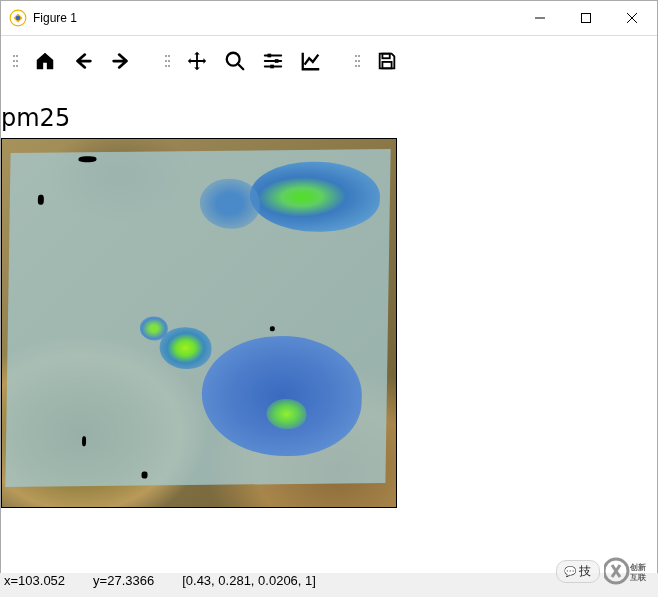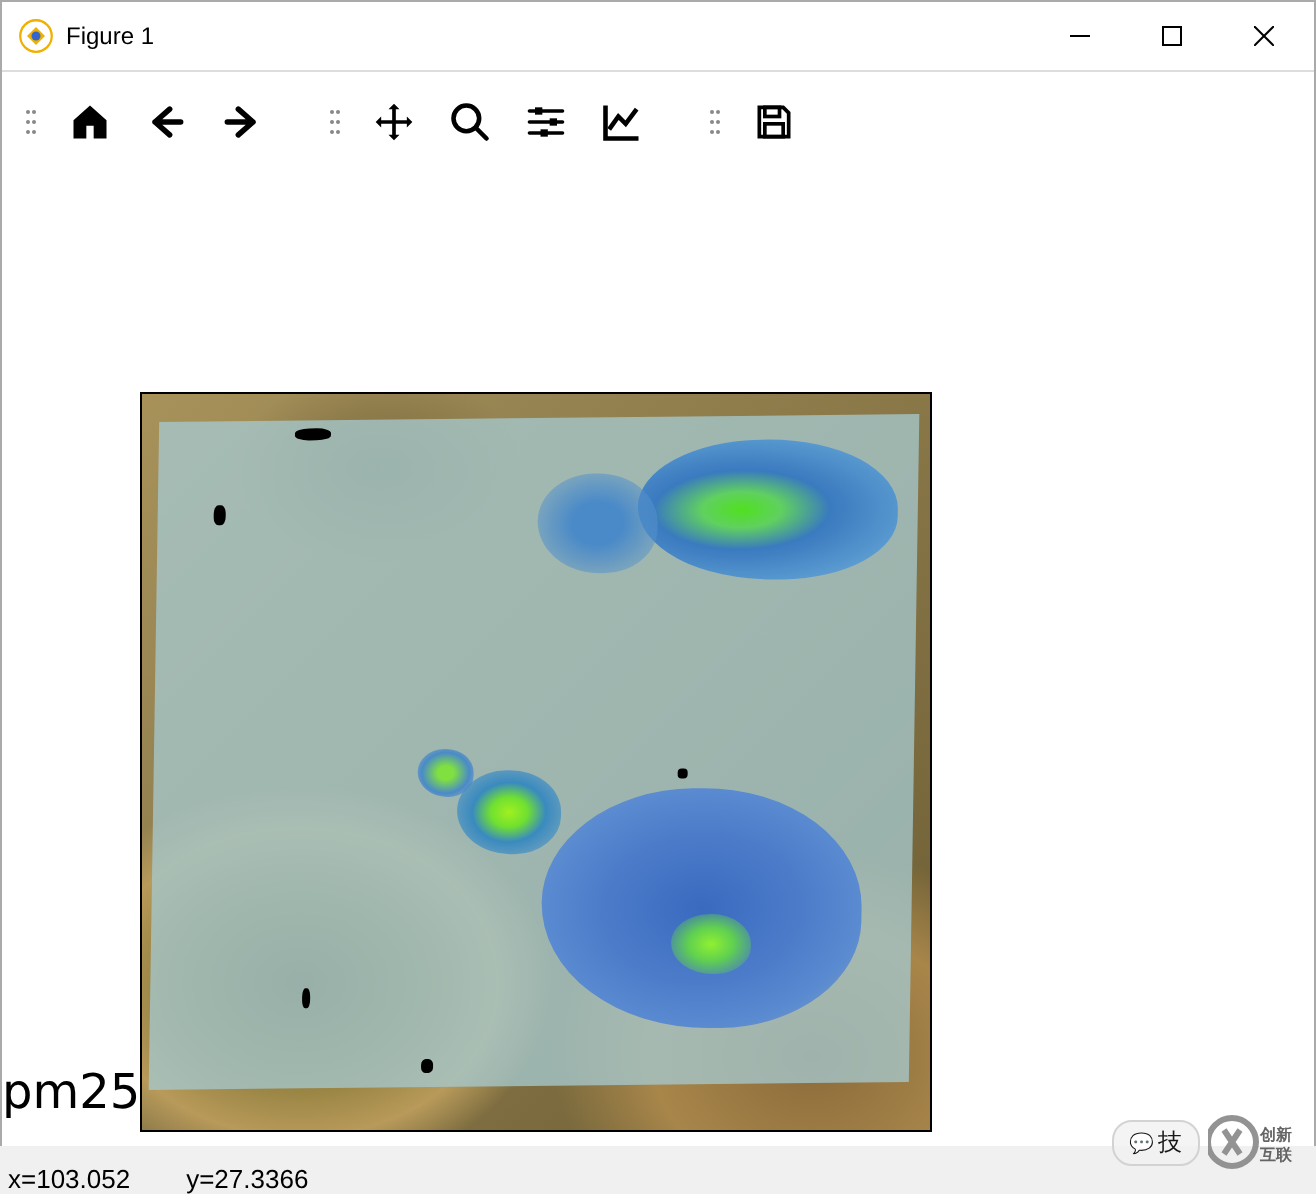--- a/index.html
+++ b/index.html
@@ -50,22 +50,22 @@
     .drag-handle {
       width: 8px; height: 30px;
       display: flex; flex-direction: column; justify-content: center; gap: 3px;
       margin: 0 4px;
     }
     .drag-handle span { width: 2px; height: 2px; background: #888; border-radius: 50%; box-shadow: 3px 0 0 #888; }
     .separator { width: 18px; }
     .figure-area {
       height: 480px;
       display: flex;
-      flex-direction: row;
-      align-items: flex-end;
+      flex-direction: column;
+      align-items: flex-start;
       padding-top: 18px;
       position: relative;
     }
     .chart-title {
       font-size: 24px;
       font-family: "DejaVu Sans", sans-serif;
       margin-bottom: 6px;
     }
     .plot {
       width: 396px; height: 370px;
@@ -124,21 +124,21 @@
     .tiny-black {
       position: absolute; background: #000; border-radius: 40%;
     }
     .status-bar {
       position: absolute;
       bottom: 0; left: 0; right: 0;
       height: 24px;
       background: #f0f0f0;
       font-size: 13px;
       display: flex;
-      align-items: flex-end;
+      align-items: flex-start;
       padding: 0 4px;
     }
     .status-seg { margin-right: 28px; }
     .watermark {
       position: absolute;
       right: 2px; bottom: 10px;
       display: flex; align-items: center;
       opacity: 0.9;
     }
     .wm-bubble {
@@ -280,20 +280,21 @@
       <div class="tiny-black" style="width:5px;height:5px;left:262px;top:176px;"></div>
       <div class="tiny-black" style="width:4px;height:10px;left:76px;top:284px;"></div>
       <div class="tiny-black" style="width:6px;height:7px;left:136px;top:320px;"></div>
     </div>
   </div>
 </div>
 
 <div class="status-bar">
   <span class="status-seg">x=103.052</span>
   <span class="status-seg">y=27.3366</span>
+  <span class="status-seg">[0.43, 0.281, 0.0206, 1]</span>
 </div>
 
 <div class="watermark">
   <div class="wm-bubble">
     <span style="font-size:10px;margin-right:2px;">💬</span><span>技</span>
   </div>
   <div class="wm-logo">
     <svg width="52" height="32" viewBox="0 0 52 32">
         <circle cx="12" cy="16" r="12" fill="none" stroke="#888" stroke-width="3"></circle>
         <path d="M8 10 L16 22 M16 10 L8 22" stroke="#888" stroke-width="3"></path>

